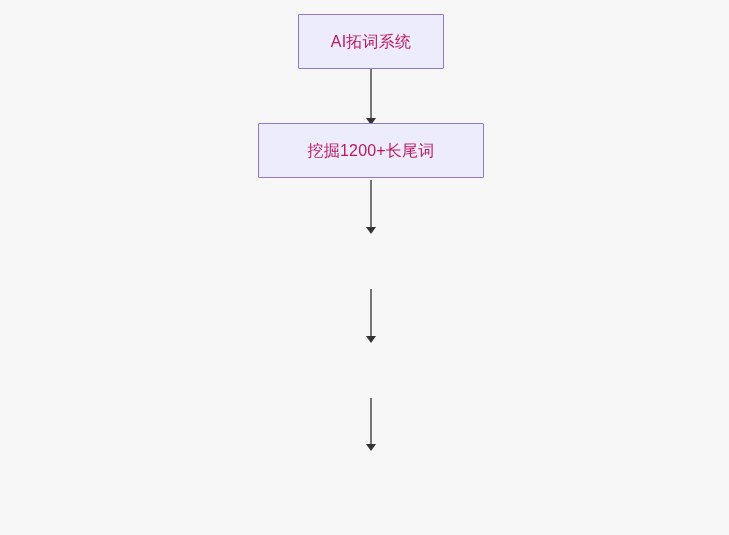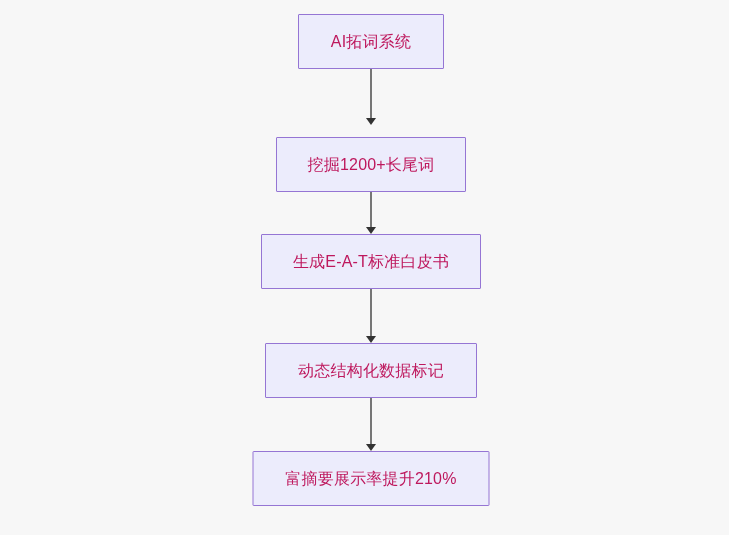--- a/index.html
+++ b/index.html
@@ -81,26 +81,17 @@
     <div class="edge-head"></div>
   </div>
   <div class="edge" style="left: 371px; top: 398px; height: 53px;">
     <div class="edge-line" style="height: 46px;"></div>
     <div class="edge-head"></div>
   </div>
 
   <div class="node" style="left: 371px; top: 14px; height: 55px; width: 146px;">
     <span class="node-label">AI拓词系统</span>
   </div>
-  <div class="node" style="left: 371px; top: 137px; height: 55px; width: 190px;">
+  <div class="node" style="left: 371px; top: 123px; height: 55px; width: 226px;">
     <span class="node-label">挖掘1200+长尾词</span>
-  </div>
-  <div class="node" style="left: 371px; top: 234px; height: 55px; width: 220px;">
-    <span class="node-label">生成E-A-T标准白皮书</span>
-  </div>
-  <div class="node" style="left: 371px; top: 343px; height: 55px; width: 212px;">
-    <span class="node-label">动态结构化数据标记</span>
-  </div>
-  <div class="node" style="left: 371px; top: 451px; height: 55px; width: 237px;">
-    <span class="node-label">富摘要展示率提升210%</span>
   </div>
 
 </div>
 
 </body></html>

